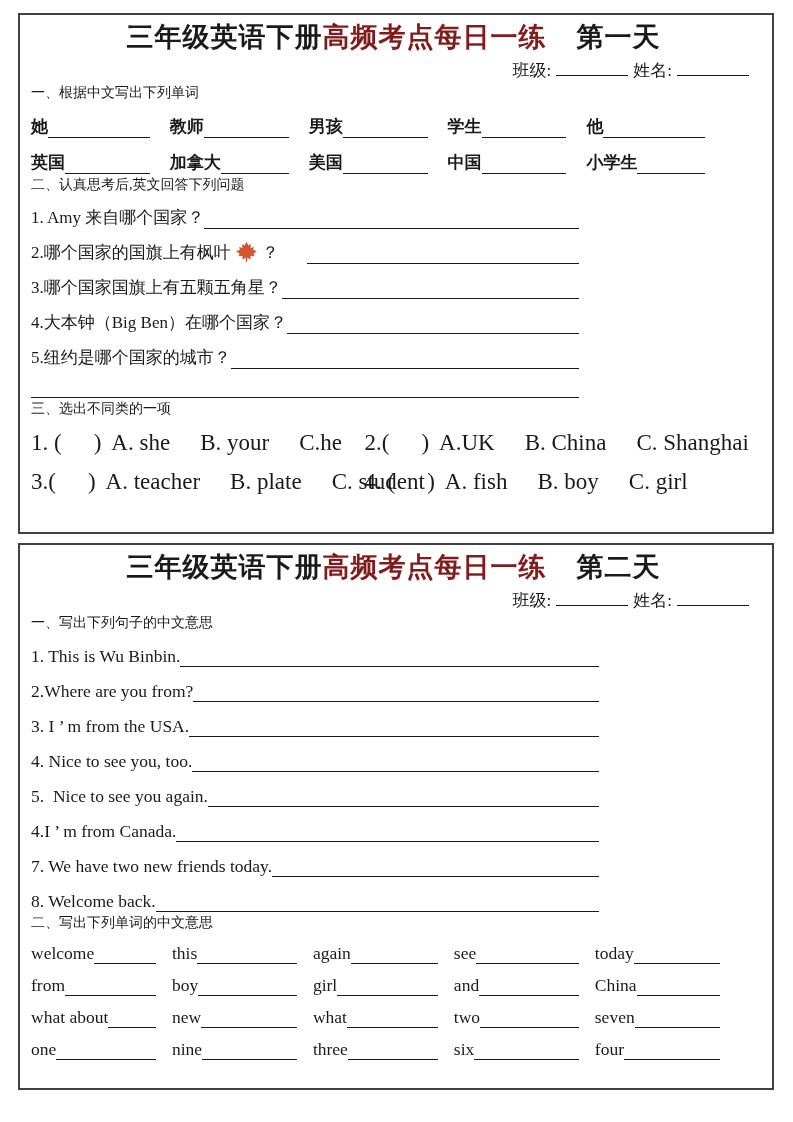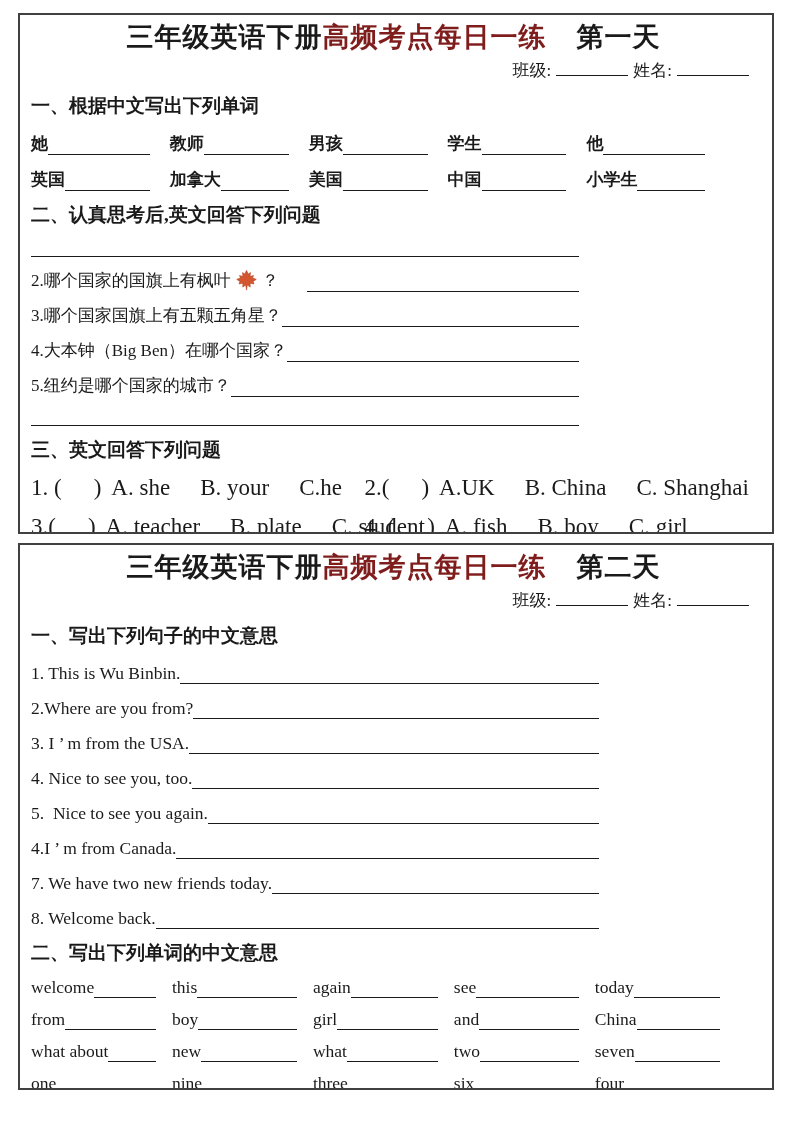--- a/index.html
+++ b/index.html
@@ -9,21 +9,21 @@
   .panel { position:absolute; left:18px; width:756px; background:#ffffff;
            border:2px solid #404040; padding:6px 16px 8px 11px; overflow:hidden; }
   .panel1 { top:13px;  height:521px; }
   .panel2 { top:543px; height:547px; }
   .title  { text-align:center; font-size:27px; font-weight:bold; line-height:1.25; letter-spacing:1px; }
   .red    { color:#7f1d1d; }
   .day    { margin-left:30px; }
   .idline { text-align:right; font-size:17px; margin:4px 2px 2px 0; }
   .blank  { display:inline-block; border-bottom:1.5px solid #1a1a1a; height:17px; }
   .id-blank { width:72px; margin:0 5px; }
-  .heading  { font-size:19px; font-weight:bold; margin-top:11px; }
+  .heading  { font-size:14px; font-weight:normal; margin-top:2px; }
   .fill-row { display:flex; width:93%; margin-top:13px; font-size:17px; }
   .fill-row .cell { flex:1; display:flex; align-items:flex-end; padding-right:20px; }
   .fill-row .cell:last-child { padding-right:0; }
   .zh   { font-weight:bold; white-space:pre; }
   .grow { flex:1; }
   .q-line { display:flex; width:548px; margin-top:12px; font-size:17px; align-items:flex-end; }
   .q    { white-space:pre; }
   .leaf { margin:0 3px; vertical-align:-4px; }
   .gap  { margin-left:28px; }
   .choice-grid { display:grid; grid-template-columns:46% 54%; margin-top:12px; row-gap:13px; font-size:23px; }
@@ -91,20 +91,21 @@
         </span>
       <span class="cell">
           <span class="zh">小学生</span>
           <span class="blank grow"></span>
         </span>
     </div>
 
     <div class="heading">二、认真思考后,英文回答下列问题</div>
 
     <div class="q-line">
+        <span class="q">1. Amy 来自哪个国家？</span>
         <span class="blank grow"></span>
       </div>
 
     <div class="q-line">
         <span class="q">2.哪个国家的国旗上有枫叶</span>
         <svg class="leaf" width="25" height="23" viewBox="0 0 24 24">
           <path fill="#d4562e" stroke="#b4401f" stroke-width="0.6" d="M12 1.5l1.9 3.7 2.2-1.5-.3 4.2 3.5-1.1-1 2.7 3.9 1.3-3.3 2.3.9 2.5-4.1-.7.2 4-3.1-2.2-.8 5.3-.8-5.3-3.1 2.2.2-4-4.1.7.9-2.5-3.3-2.3 3.9-1.3-1-2.7 3.5 1.1-.3-4.2 2.2 1.5z"></path>
         </svg>
         <span class="q">？</span>
         <span class="blank grow gap"></span>
@@ -119,21 +120,21 @@
         <span class="blank grow"></span>
       </div>
     <div class="q-line">
         <span class="q">5.纽约是哪个国家的城市？</span>
         <span class="blank grow"></span>
       </div>
     <div class="q-line">
         <span class="blank grow"></span>
       </div>
 
-    <div class="heading">三、英文回答下列问题</div>
+    <div class="heading">三、选出不同类的一项</div>
 
     <div class="choice-grid">
       <div class="choice"><span>1. </span><span>(</span><span class="pgap"></span><span>)</span><span class="opt-a">A. she</span><span class="opt">B. your</span><span class="opt">C.he</span></div>
       <div class="choice"><span>2.</span><span>(</span><span class="pgap"></span><span>)</span><span class="opt-a">A.UK</span><span class="opt">B. China</span><span class="opt">C. Shanghai</span></div>
       <div class="choice"><span>3.</span><span>(</span><span class="pgap"></span><span>)</span><span class="opt-a">A. teacher</span><span class="opt">B. plate</span><span class="opt">C. student</span></div>
       <div class="choice"><span>4. </span><span>(</span><span class="pgap"></span><span>)</span><span class="opt-a">A. fish</span><span class="opt">B. boy</span><span class="opt">C. girl</span></div>
 
     </div>
   </section>
 

